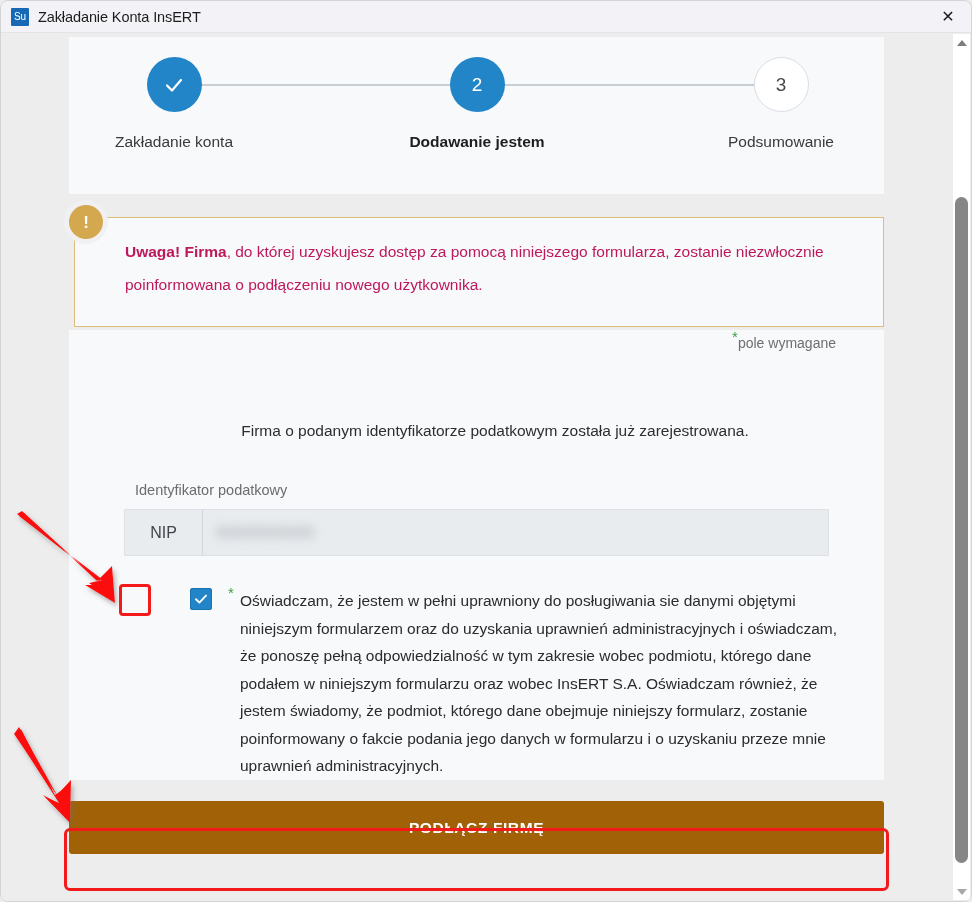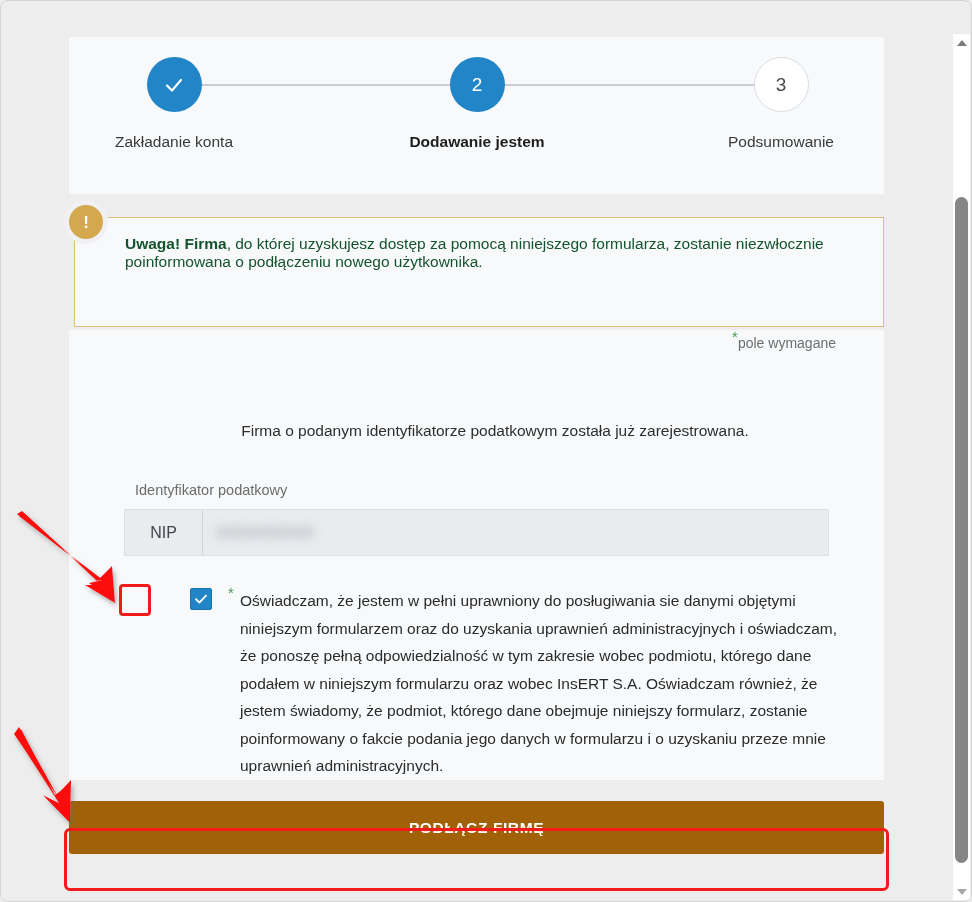--- a/index.html
+++ b/index.html
@@ -174,22 +174,22 @@
     border: 1px solid #dfbe79;
     background: #f7f9fb;
     box-sizing: border-box;
   }
   #warning-text {
     position: absolute;
     left: 56px;
     top: 30px;
     right: 40px;
     font-size: 15.5px;
-    line-height: 18px;
-    color: #14532d;
+    line-height: 33px;
+    color: #be185d;
   }
   #warning-text b { font-weight: bold; }
   #warn-badge {
     position: absolute;
     left: 0;
     top: 0;
     width: 34px;
     height: 34px;
     border-radius: 50%;
     background: #d3a84e;
@@ -409,20 +409,25 @@
     width: 1px;
     background: #ededed;
     z-index: 14;
   }
 </style>
 </head>
 <body>
 
 <div id="window">
 
+  <div id="titlebar">
+    <div id="app-icon">Su</div>
+    <div id="title-text">Zakładanie Konta InsERT</div>
+    <div id="close-btn">✕</div>
+  </div>
 
   <div id="content">
     <div id="page">
 
       <div id="stepper-card">
         <div id="stepper">
           <div class="connector c1"></div>
           <div class="connector c2"></div>
 
           <div class="step s1">

